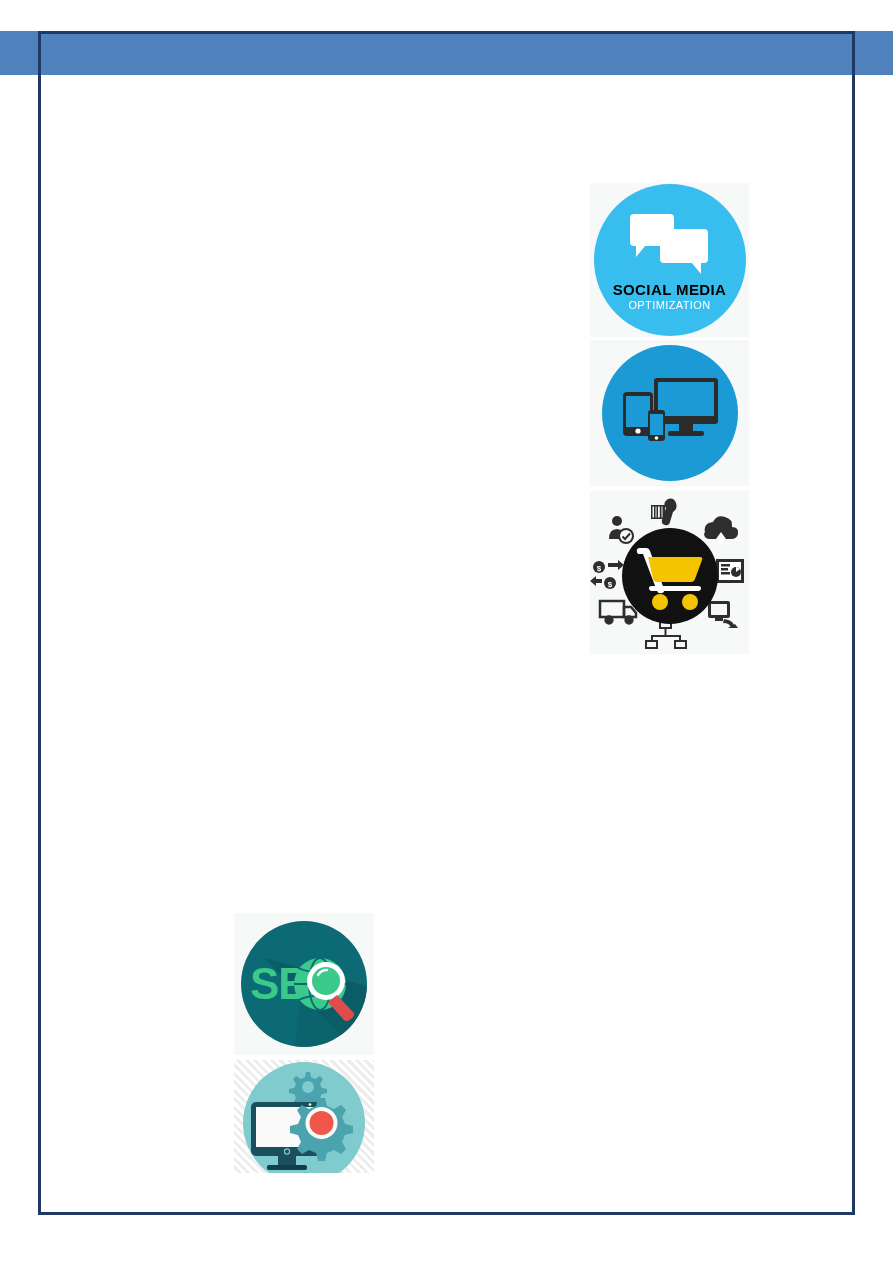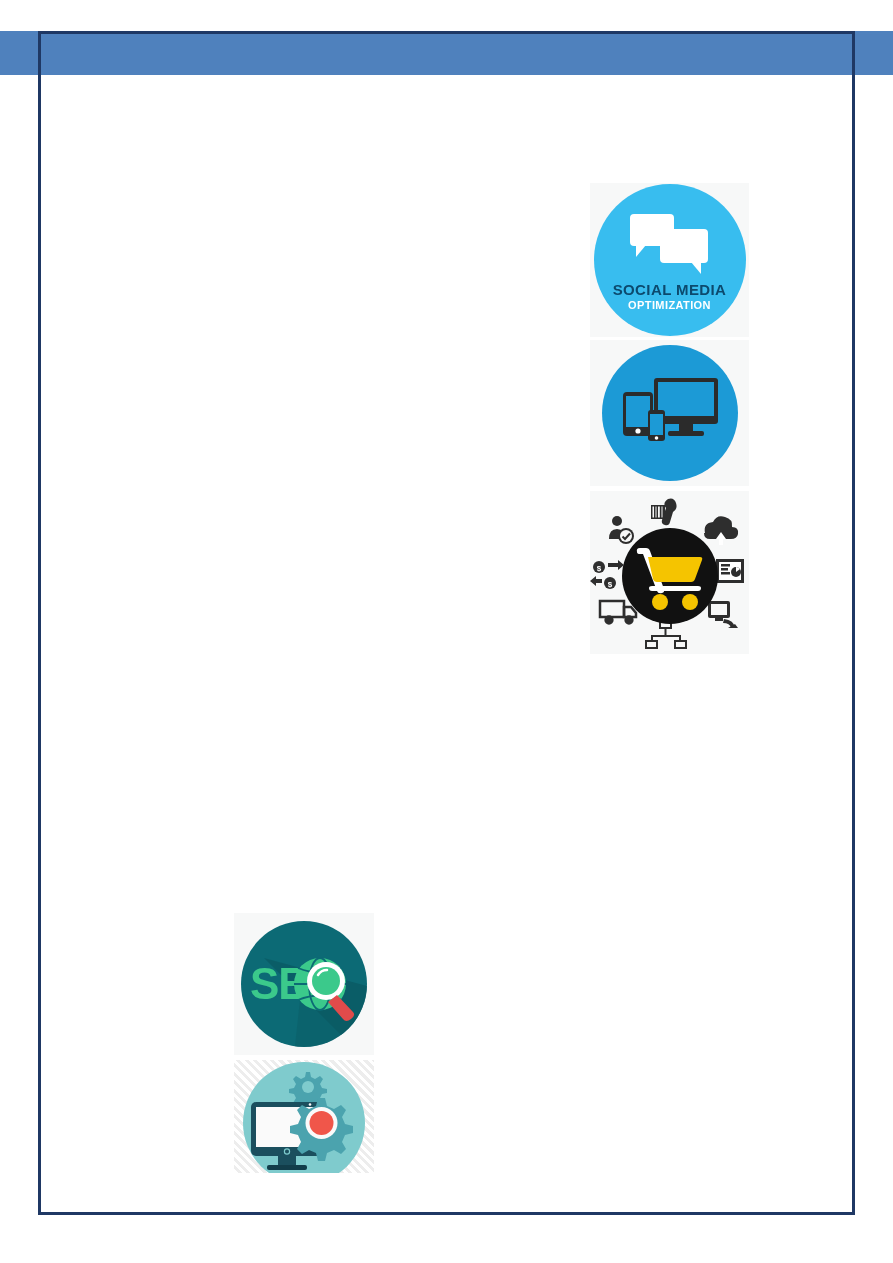--- a/index.html
+++ b/index.html
@@ -127,34 +127,34 @@
     bottom: -11px;
     width: 0; height: 0;
     border-right: 10px solid #ffffff;
     border-bottom: 12px solid transparent;
   }
   .smo-title {
     position: absolute;
     left: 0; right: 0;
     top: 97px;
     text-align: center;
-    color: #0c4a6e;
+    color: #000000;
     font-size: 15px;
     font-weight: bold;
     letter-spacing: 0.4px;
     font-family: "Liberation Sans", sans-serif;
   }
   .smo-sub {
     position: absolute;
     left: 0; right: 0;
     top: 115px;
     text-align: center;
     color: #ffffff;
     font-size: 11px;
-    font-weight: bold;
+    font-weight: normal;
     letter-spacing: 0.4px;
     font-family: "Liberation Sans", sans-serif;
   }
 
   
   .fig-responsive { left: 549px; top: 265px; width: 159px; height: 146px; }
   .resp-circle {
     position: absolute;
     left: 50%;
     top: 50%;

